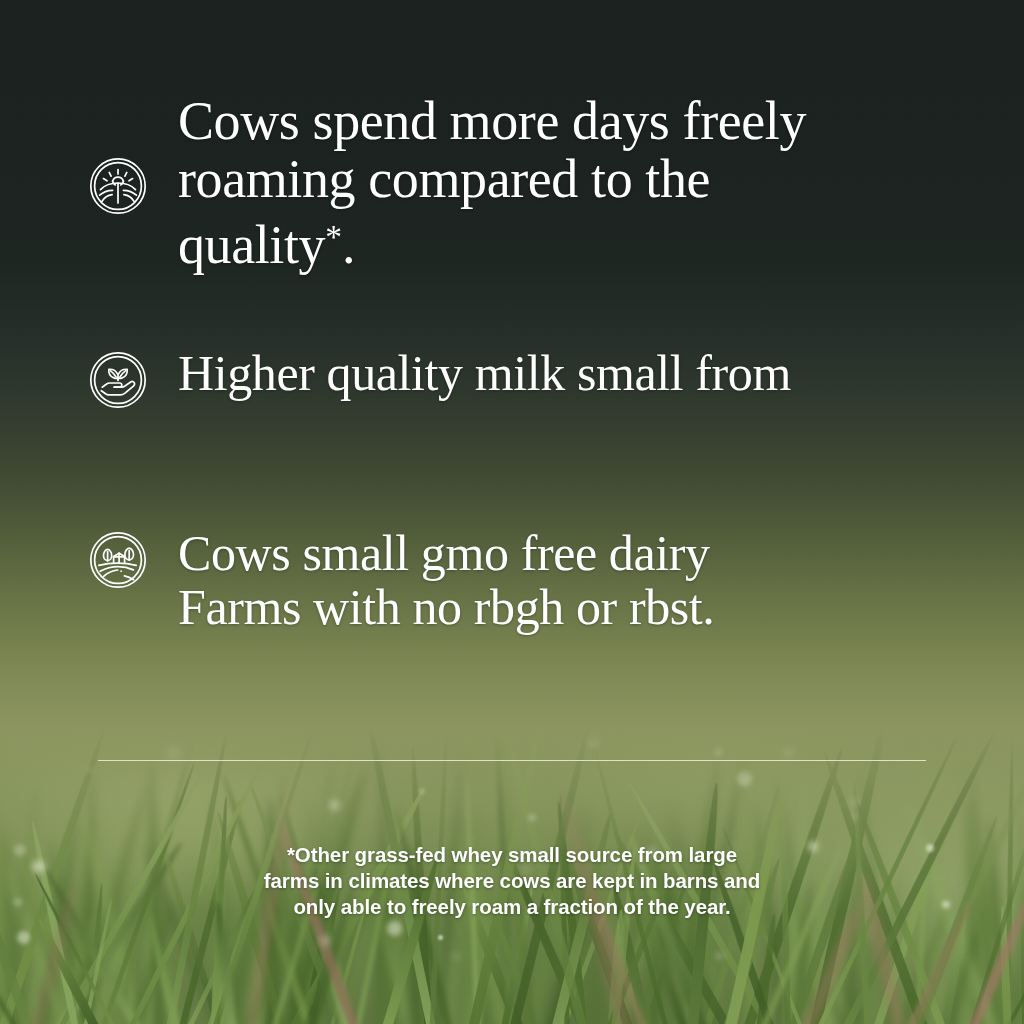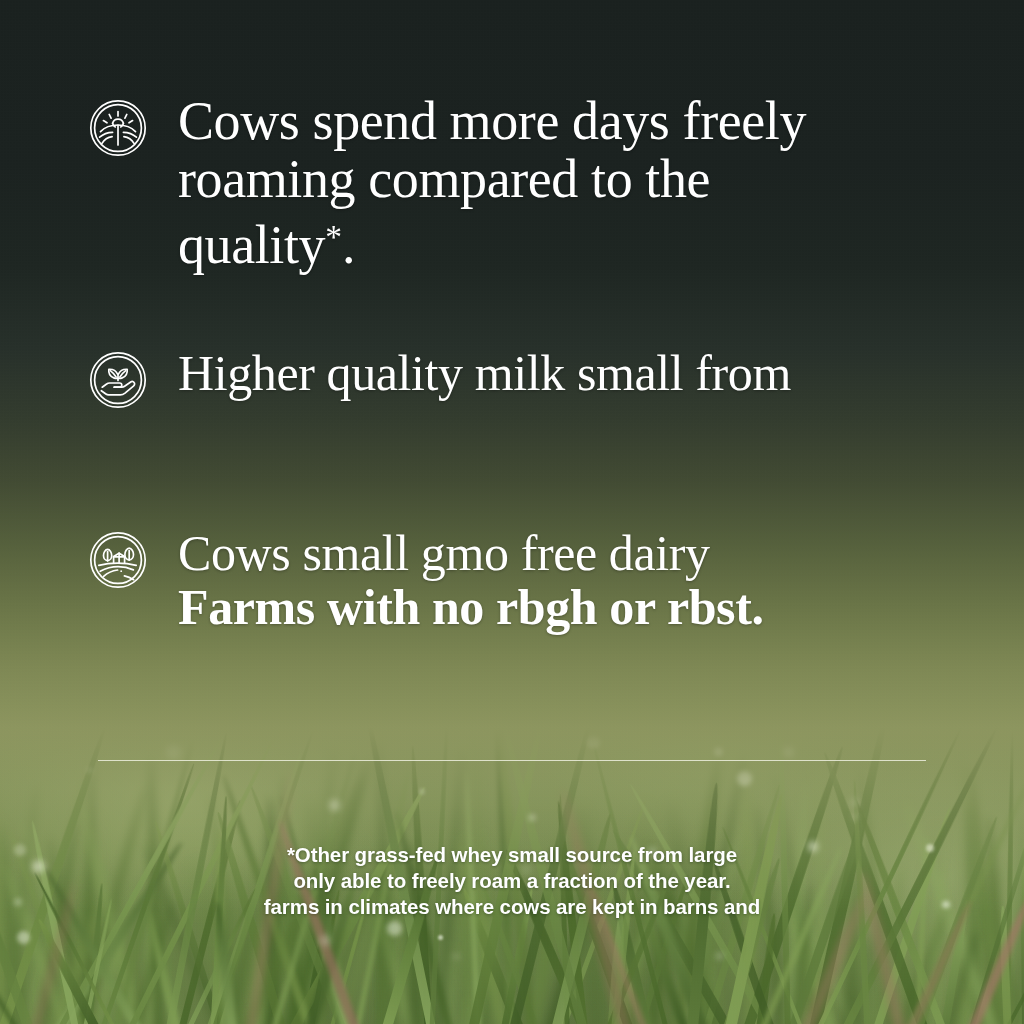--- a/index.html
+++ b/index.html
@@ -91,21 +91,21 @@
   .icon-badge svg{display:block;width:60px;height:60px;}
 
   .headline{
     color:#ffffff;
     font-family:"Liberation Serif",serif;
     font-weight:400;
     letter-spacing:-0.4px;
     text-shadow:0 1px 3px rgba(0,0,0,.30);
   }
 
-  #benefit-0{left:88px;top:98px;width:880px;}
+  #benefit-0{left:88px;top:98px;width:880px;align-items:center;}
   #benefit-0 .headline{font-size:54px;line-height:58px;width:740px;margin-left:30px;margin-top:-6px;}
 
   #benefit-1{left:88px;top:350px;width:900px;}
   #benefit-1 .headline{font-size:50px;line-height:54px;width:810px;margin-left:30px;margin-top:-4px;}
 
   #benefit-2{left:88px;top:530px;width:900px;}
   #benefit-2 .headline{font-size:50px;line-height:54px;width:800px;margin-left:30px;margin-top:-4px;}
 
   .sup-star{font-size:.62em;vertical-align:.46em;letter-spacing:0;}
 
@@ -493,26 +493,26 @@
 
           <path d="M10.8 35.4c6.1-1.5 12.4-2.2 18.7-2.2s12.6.7 18.7 2.2"></path>
           <path d="M12.2 41.3c5.5-3 11.6-4.6 17.9-4.6 5.3 0 10.5 1.1 15.3 3.2"></path>
           <path d="M15.6 46.4c3.9-3.6 8.8-5.8 14-6.4"></path>
           <path d="M36.4 45.9c3.3.7 6.4 2 9.2 3.8"></path>
           <circle cx="33.2" cy="41.2" r=".9" fill="#ffffff" stroke="none"></circle>
         </svg>
       </div>
       <div class="headline">
         <span style="display: inline;">Cows small gmo free dairy</span><br>
-        <span style="display: inline; font-weight: bold;">Farms with no rbgh or rbst.</span>
+        <span style="display: inline;">Farms with no rbgh or rbst.</span>
       </div>
     </div>
 
     <div class="divider"></div>
 
     <div class="footnote">
       <span class="fn-line">*Other grass-fed whey small source from large</span>
+      <span class="fn-line">farms in climates where cows are kept in barns and</span>
       <span class="fn-line">only able to freely roam a fraction of the year.</span>
-      <span class="fn-line">farms in climates where cows are kept in barns and</span>
     </div>
 
   </div>
 </div>
 
 </body></html>

